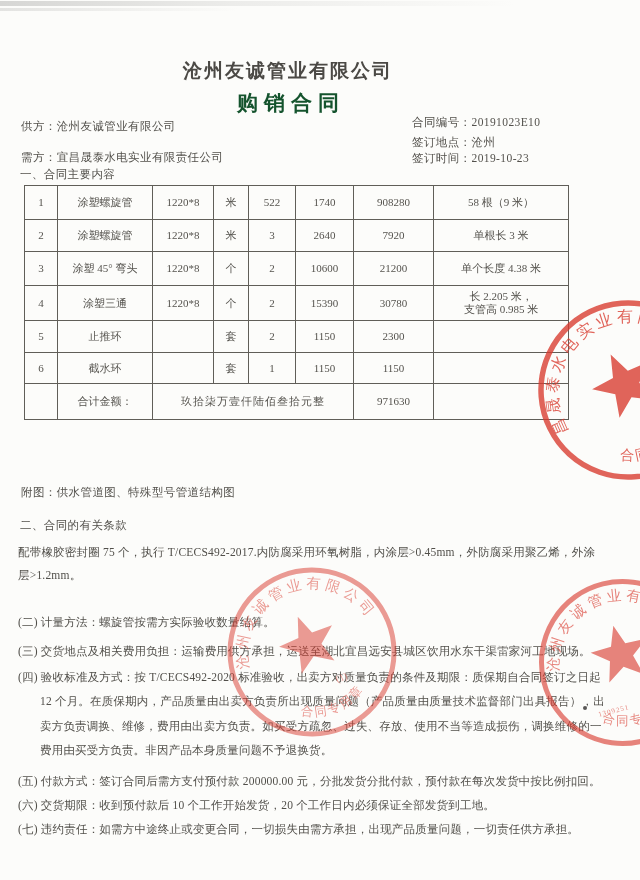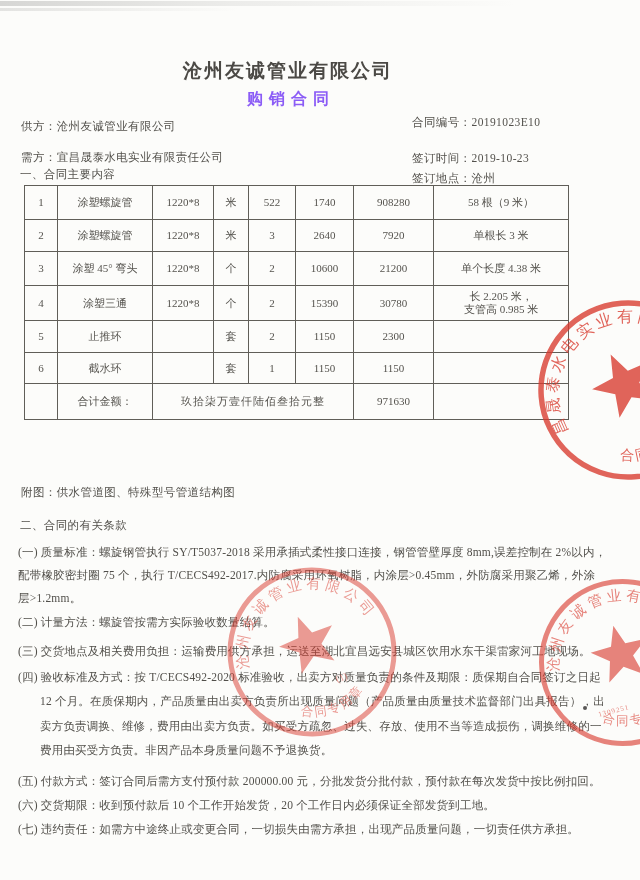--- a/index.html
+++ b/index.html
@@ -10,27 +10,27 @@
     color:#53514c;
   }
   .scan-bar1{position:absolute;left:0;top:1px;width:515px;height:5px;
     background:linear-gradient(to right,#d6d6d4,#ececea 45%,rgba(250,250,248,0));}
   .scan-bar2{position:absolute;left:0;top:8px;width:238px;height:3px;
     background:linear-gradient(to right,#e3e3e1,rgba(250,250,248,0));}
 
   .company-title{position:absolute;left:0;top:58px;width:576px;margin:0;
     text-align:center;font-size:19px;font-weight:bold;letter-spacing:2px;color:#4b4945;}
   .doc-title{position:absolute;left:0;top:89px;width:582px;margin:0;
-    text-align:center;font-size:16px;font-weight:bold;letter-spacing:6px;color:#8b5cf6;}
+    text-align:center;font-size:21px;font-weight:bold;letter-spacing:6px;color:#14532d;}
 
   .line{position:absolute;font-size:11.5px;line-height:16px;letter-spacing:.4px;}
   .supplier-line{left:21px;top:118px;}
   .buyer-line{left:21px;top:149px;}
   .meta-no{left:412px;top:114px;}
-  .meta-place{left:412px;top:134px;margin-top:36px;}
+  .meta-place{left:412px;top:134px;}
   .meta-date{left:412px;top:150px;}
   .sec1-heading{left:20px;top:166px;}
   .attachment-line{left:21px;top:484px;}
   .sec2-heading{left:20px;top:517px;}
 
   table.items{position:absolute;left:24px;top:185px;width:544px;
     border-collapse:collapse;table-layout:fixed;}
   table.items td{border:1px solid #605e58;text-align:center;vertical-align:middle;
     font-size:11px;color:#55534e;padding:0 2px;white-space:pre-line;line-height:13px;
     overflow:hidden;}
@@ -151,21 +151,20 @@
       <td>971630</td>
       <td></td>
     </tr>
   </tbody>
     </table>
 
   <div class="line attachment-line">附图：供水管道图、特殊型号管道结构图</div>
   <div class="line sec2-heading">二、合同的有关条款</div>
 
   <div class="term t1">
-    <div>(一) 质量标准：螺旋钢管执行 SY/T5037-2018 采用承插式柔性接口连接，钢管管壁厚度 8mm,误差控制在 2%以内，</div>
     <div>配带橡胶密封圈 75 个，执行 T/CECS492-2017.内防腐采用环氧树脂，内涂层&gt;0.45mm，外防腐采用聚乙烯，外涂</div>
     <div>层&gt;1.2mm。</div>
   </div>
   <div class="term t2">
     <div>(二) 计量方法：螺旋管按需方实际验收数量结算。</div>
   </div>
   <div class="term t3">
     <div>(三) 交货地点及相关费用负担：运输费用供方承担，运送至湖北宜昌远安县城区饮用水东干渠雷家河工地现场。</div>
   </div>
   <div class="term t4">

